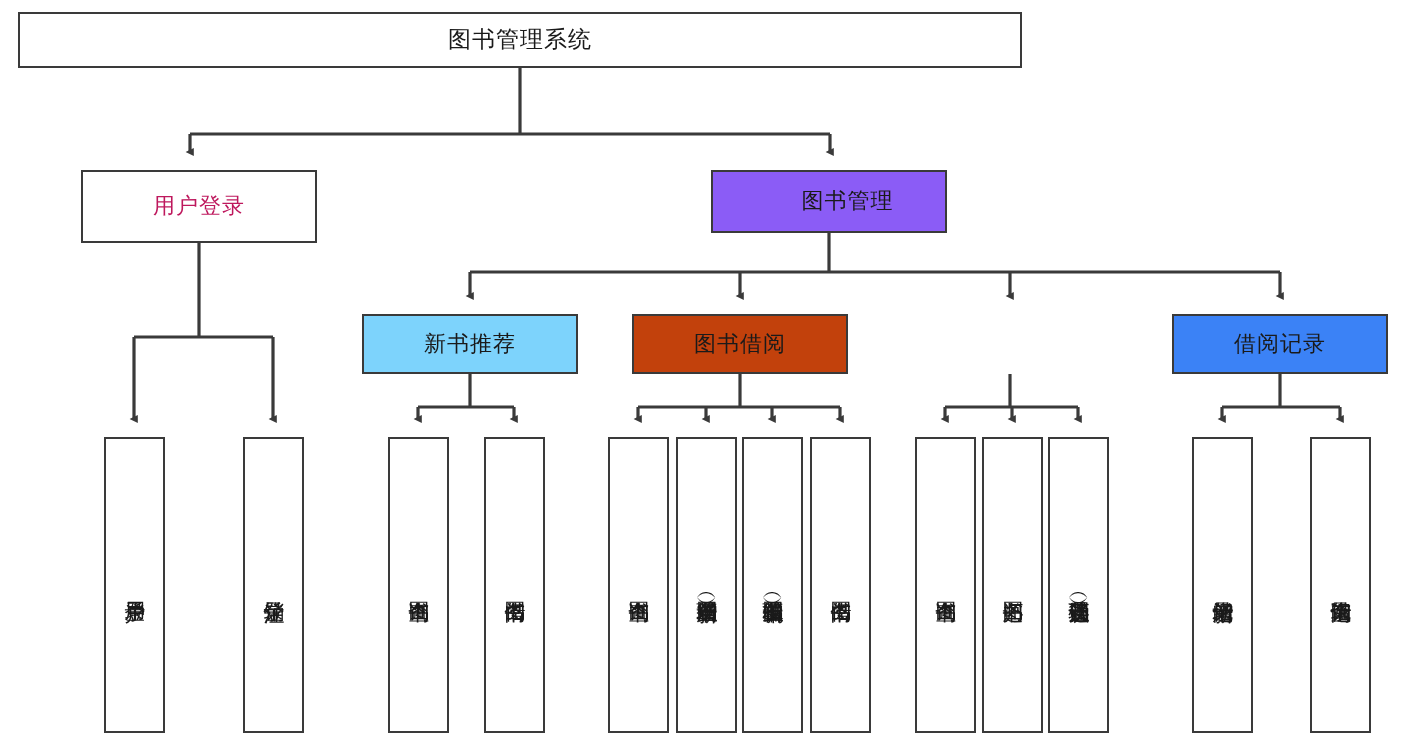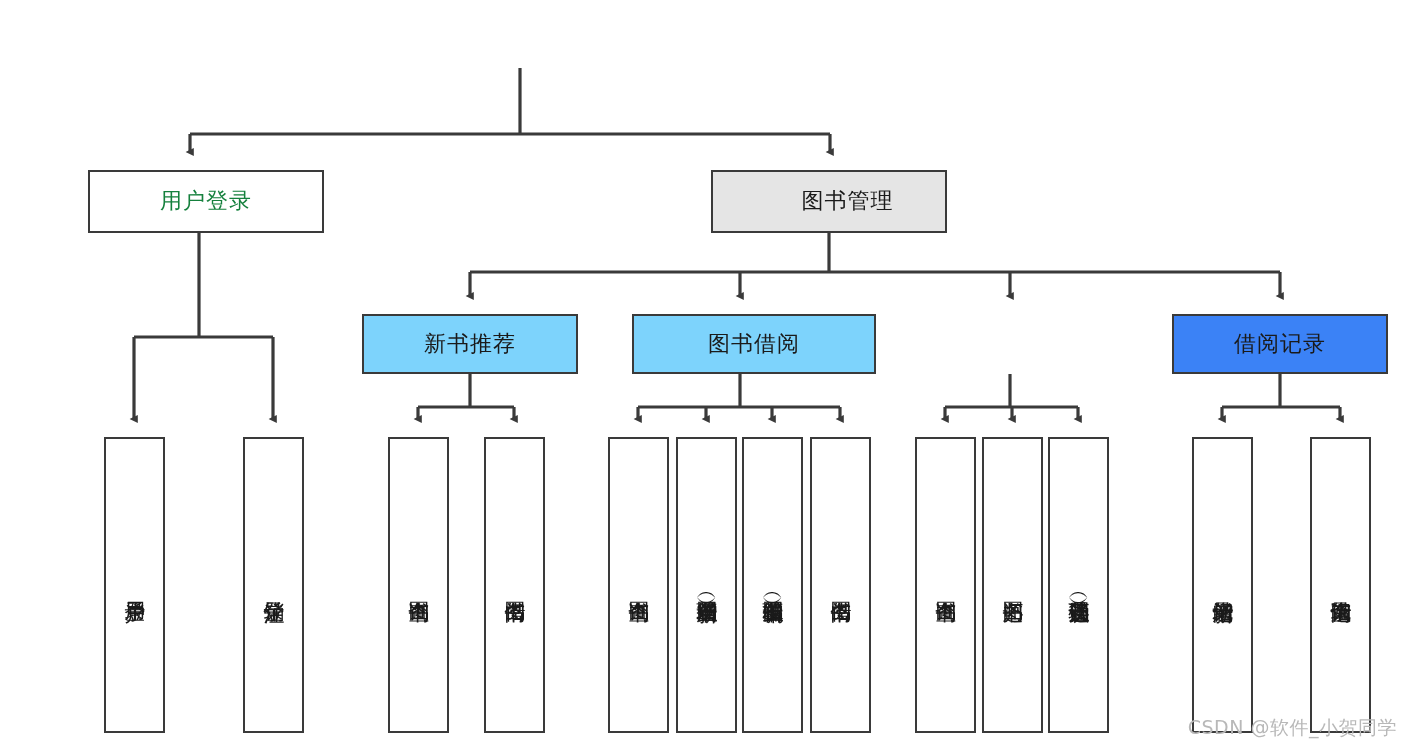--- a/index.html
+++ b/index.html
@@ -115,37 +115,37 @@
       <path d="M1012,407 L1012,419" marker-end="url(#arrow)"></path>
       <path d="M1078,407 L1078,419" marker-end="url(#arrow)"></path>
 
       <path d="M1280,374 L1280,407"></path>
       <path d="M1222,407 L1340,407"></path>
       <path d="M1222,407 L1222,419" marker-end="url(#arrow)"></path>
       <path d="M1340,407 L1340,419" marker-end="url(#arrow)"></path>
     </g>
   </svg>
 
+  <div class="node node-h node-root" style="left: 18px; top: 12px; width: 1004px; height: 56px; border-color: rgb(58, 58, 58); background: rgb(255, 255, 255); color: rgb(26, 26, 26);">图书管理系统</div>
 
-  <div class="node node-h" style="left: 88px; top: 170px; width: 236px; height: 63px; border-color: rgb(58, 58, 58); background: rgb(255, 255, 255); color: #15803d;">用户登录</div>
-  <div class="node node-h" style="left: 711px; top: 170px; width: 236px; height: 63px; border-color: rgb(58, 58, 58); background: #e5e5e5; color: rgb(26, 26, 26); padding-left: 37px;">图书管理</div>
+  <div class="node node-h" style="left: 81px; top: 170px; width: 236px; height: 73px; border-color: rgb(58, 58, 58); background: rgb(255, 255, 255); color: #be185d;">用户登录</div>
+  <div class="node node-h" style="left: 711px; top: 170px; width: 236px; height: 63px; border-color: rgb(58, 58, 58); background: #8b5cf6; color: rgb(26, 26, 26); padding-left: 37px;">图书管理</div>
 
   <div class="node node-h" style="left: 362px; top: 314px; width: 216px; height: 60px; border-color: rgb(58, 58, 58); background: #7dd3fc; color: rgb(26, 26, 26);">新书推荐</div>
-  <div class="node node-h" style="left: 632px; top: 314px; width: 244px; height: 60px; border-color: rgb(58, 58, 58); background: #7dd3fc; color: rgb(26, 26, 26);">图书借阅</div>
+  <div class="node node-h" style="left: 632px; top: 314px; width: 216px; height: 60px; border-color: rgb(58, 58, 58); background: #c2410c; color: rgb(26, 26, 26);">图书借阅</div>
   <div class="node node-h" style="left: 1172px; top: 314px; width: 216px; height: 60px; border-color: rgb(58, 58, 58); background: #3b82f6; color: rgb(26, 26, 26);">借阅记录</div>
 
   <div class="node node-v" style="left: 104px; top: 437px; width: 61px; height: 296px; border-color: rgb(58, 58, 58); background: rgb(255, 255, 255); color: rgb(26, 26, 26);">用户登录</div>
   <div class="node node-v" style="left: 243px; top: 437px; width: 61px; height: 296px; border-color: rgb(58, 58, 58); background: rgb(255, 255, 255); color: rgb(26, 26, 26);">注销登录</div>
   <div class="node node-v" style="left: 388px; top: 437px; width: 61px; height: 296px; border-color: rgb(58, 58, 58); background: rgb(255, 255, 255); color: rgb(26, 26, 26);">查询图书</div>
   <div class="node node-v" style="left: 484px; top: 437px; width: 61px; height: 296px; border-color: rgb(58, 58, 58); background: rgb(255, 255, 255); color: rgb(26, 26, 26);">借阅图书</div>
   <div class="node node-v" style="left: 608px; top: 437px; width: 61px; height: 296px; border-color: rgb(58, 58, 58); background: rgb(255, 255, 255); color: rgb(26, 26, 26);">查询图书</div>
   <div class="node node-v" style="left: 676px; top: 437px; width: 61px; height: 296px; border-color: rgb(58, 58, 58); background: rgb(255, 255, 255); color: rgb(26, 26, 26);">新增图书（管理员）</div>
   <div class="node node-v" style="left: 742px; top: 437px; width: 61px; height: 296px; border-color: rgb(58, 58, 58); background: rgb(255, 255, 255); color: rgb(26, 26, 26);">编辑图书（管理员）</div>
   <div class="node node-v" style="left: 810px; top: 437px; width: 61px; height: 296px; border-color: rgb(58, 58, 58); background: rgb(255, 255, 255); color: rgb(26, 26, 26);">借阅图书</div>
   <div class="node node-v" style="left: 915px; top: 437px; width: 61px; height: 296px; border-color: rgb(58, 58, 58); background: rgb(255, 255, 255); color: rgb(26, 26, 26);">查询图书</div>
   <div class="node node-v" style="left: 982px; top: 437px; width: 61px; height: 296px; border-color: rgb(58, 58, 58); background: rgb(255, 255, 255); color: rgb(26, 26, 26);">归还图书</div>
   <div class="node node-v" style="left: 1048px; top: 437px; width: 61px; height: 296px; border-color: rgb(58, 58, 58); background: rgb(255, 255, 255); color: rgb(26, 26, 26);">确认归还（管理员）</div>
   <div class="node node-v" style="left: 1192px; top: 437px; width: 61px; height: 296px; border-color: rgb(58, 58, 58); background: rgb(255, 255, 255); color: rgb(26, 26, 26);">新增借阅记录</div>
   <div class="node node-v" style="left: 1310px; top: 437px; width: 61px; height: 296px; border-color: rgb(58, 58, 58); background: rgb(255, 255, 255); color: rgb(26, 26, 26);">查询借阅记录</div>
 
-  <div id="watermark" style="color: rgb(184, 184, 184);">CSDN @软件_小贺同学</div>
 
 </div>
 
 </body></html>

